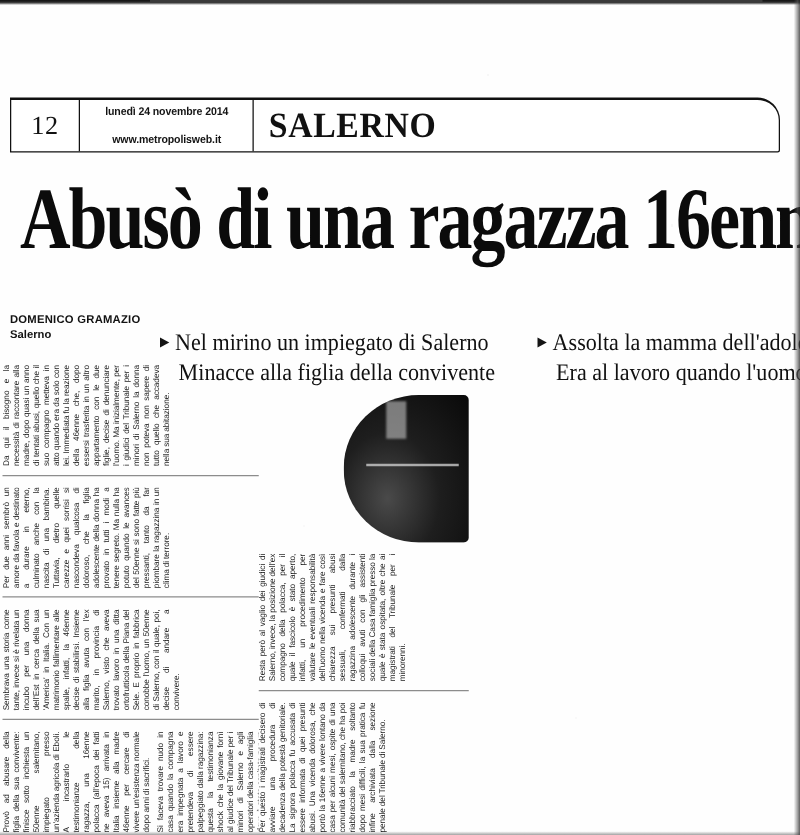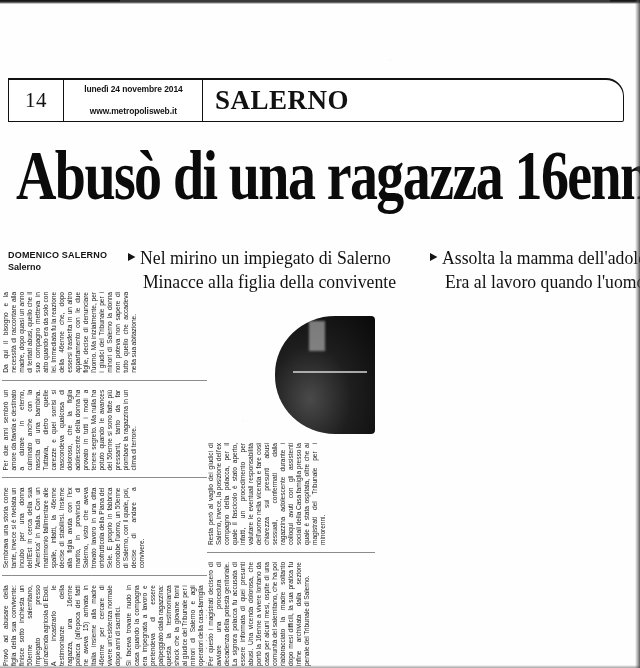--- a/index.html
+++ b/index.html
@@ -182,21 +182,21 @@
     font-family: "Liberation Sans", sans-serif;
     font-weight: bold;
     font-size: 9px;
     color: #131313;
     line-height: 12px;
   }
 
   .subheads {
     position: absolute;
     left: 128px;
-    top: 246px;
+    top: 263px;
     width: 504px;
     display: flex;
     gap: 14px;
   }
   .subhead-col {
     flex: 1;
   }
   .subhead-line {
     display: flex;
     align-items: flex-start;
@@ -317,37 +317,37 @@
 </head>
 <body>
 
 <div id="page">
 
   <div class="paper-noise"></div>
   <div class="scan-top-band"></div>
 
   <div class="masthead">
 
-    <div class="mh-page-no">14</div>
+    <div class="mh-page-no">12</div>
 
     <div class="mh-dateblock">
       <div class="mh-date">lunedì 24 novembre 2014</div>
       <div class="mh-url">www.metropolisweb.it</div>
     </div>
 
     <div class="mh-section">
       <span class="mh-section-title">SALERNO</span>
     </div>
 
   </div>
 
   <div class="headline">Abusò di una ragazza 16enne</div>
 
   <div class="byline">
-    <div class="byline-name">DOMENICO SALERNO</div>
+    <div class="byline-name">DOMENICO GRAMAZIO</div>
     <div class="byline-city">Salerno</div>
   </div>
 
   <div class="subheads">
 
     <div class="subhead-col">
       <div class="subhead-line">
         <span class="bullet-tri"></span>
         <span>Nel mirino un impiegato di Salerno</span>
       </div>

